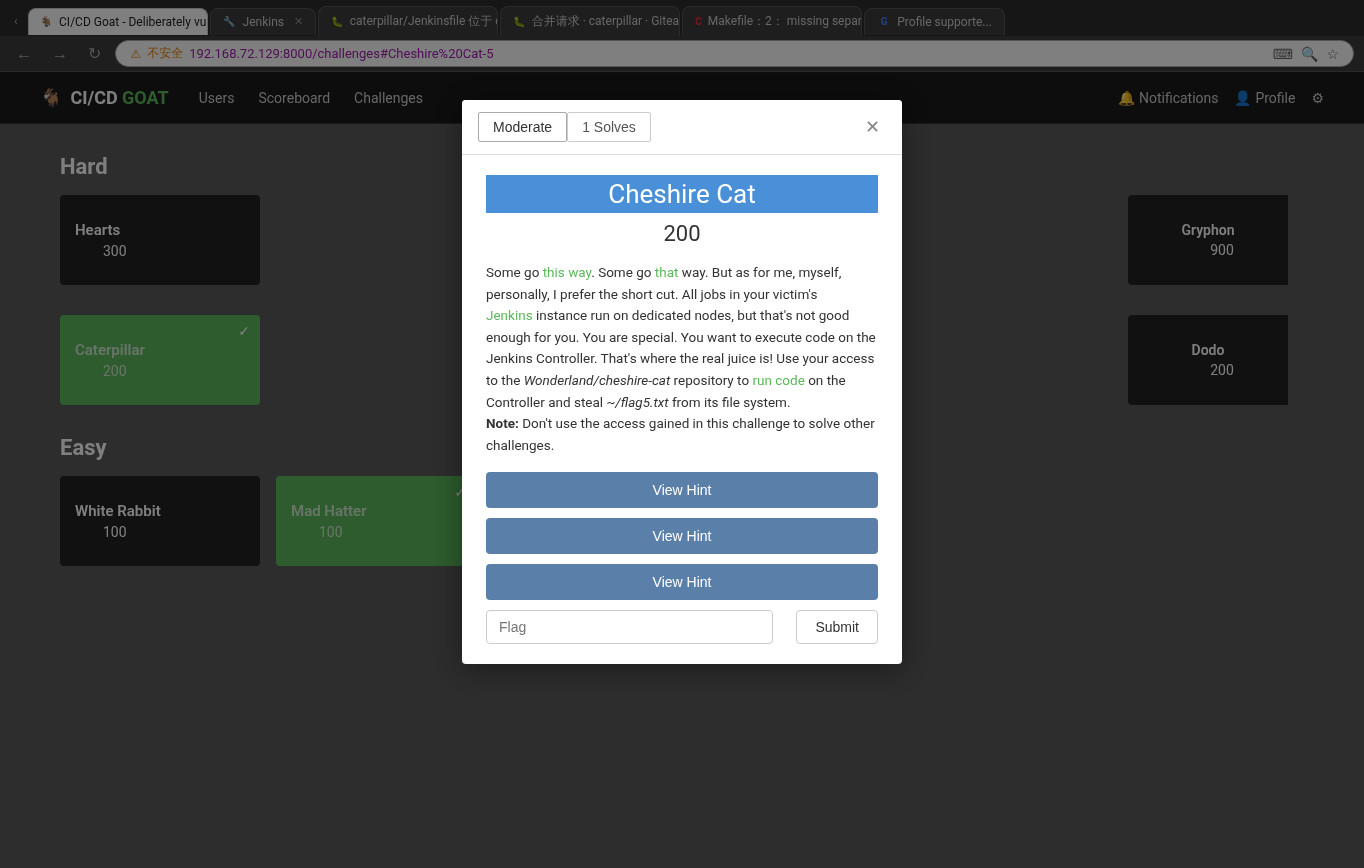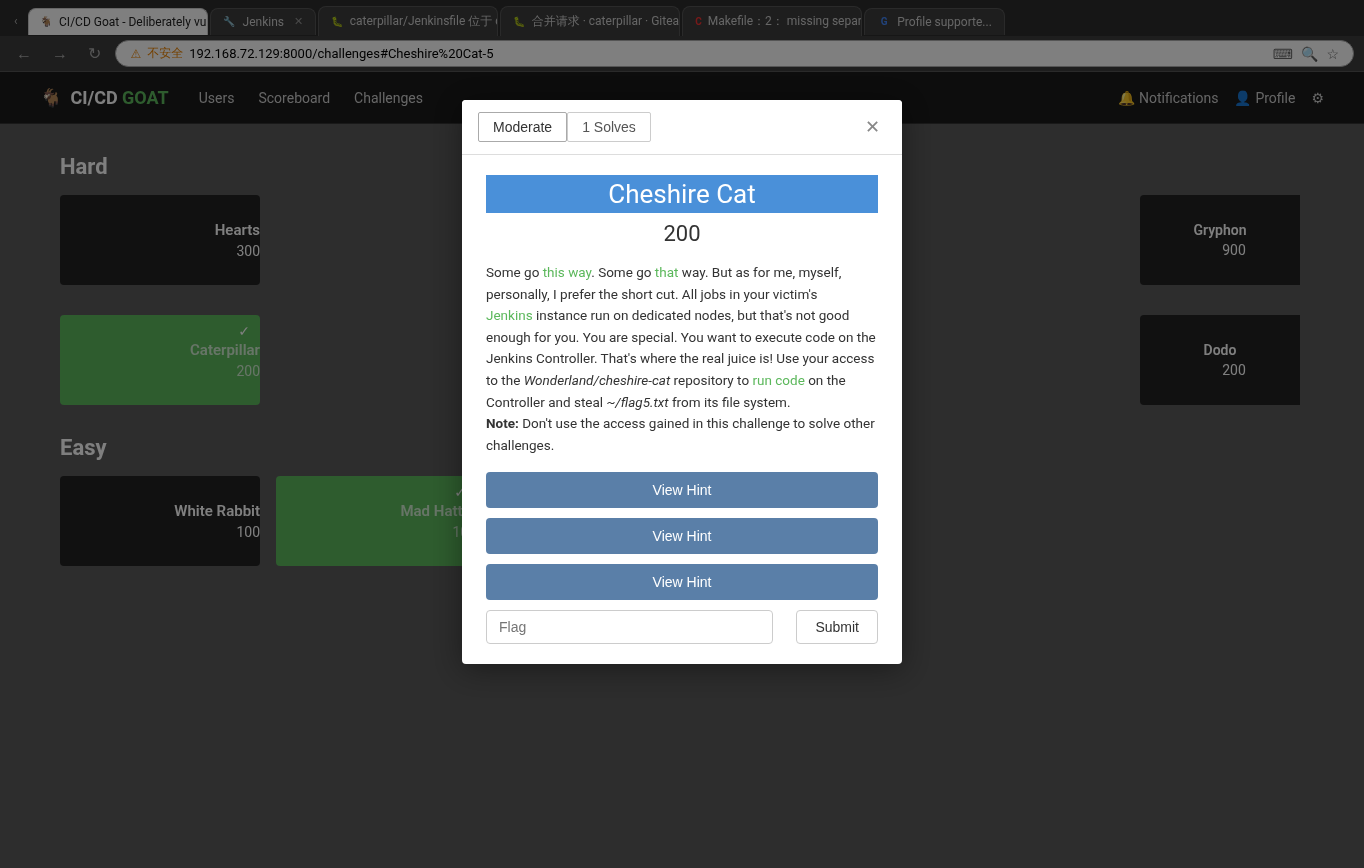--- a/index.html
+++ b/index.html
@@ -77,21 +77,21 @@
       border: 1px solid #aaa;
       border-radius: 20px;
       padding: 4px 14px;
       font-size: 13px;
       display: flex;
       align-items: center;
       gap: 6px;
     }
     .address-text {
       font-size: 13px;
-      color: #000000;
+      color: #a21caf;
     }
     .address-secure {
       color: #e88000;
       font-size: 12px;
     }
     .address-icons {
       margin-left: auto;
       display: flex;
       gap: 8px;
     }
@@ -160,24 +160,25 @@
       margin-bottom: 30px;
       flex-wrap: wrap;
     }
 
     .challenge-card {
       width: 200px;
       height: 90px;
       border-radius: 4px;
       display: flex;
       flex-direction: column;
-      align-items: flex-end;
+      align-items: flex-start;
       justify-content: center;
       cursor: pointer;
       position: relative;
+      padding-left: 15px;
     }
     .challenge-card.dark {
       background: #222;
     }
     .challenge-card.green {
       background: #5cb85c;
     }
     .card-name {
       color: #fff;
       font-size: 15px;
@@ -200,21 +201,21 @@
       position: absolute;
       top: 8px;
       right: 10px;
       color: #fff;
       font-size: 14px;
     }
 
     
     .right-card {
       position: absolute;
-      right: 4px;
+      right: 16px;
       width: 160px;
       height: 90px;
       background: #222;
       border-radius: 4px 0 0 4px;
       display: flex;
       flex-direction: column;
       align-items: center;
       justify-content: center;
     }
     .right-card .card-name { font-size: 14px; }

